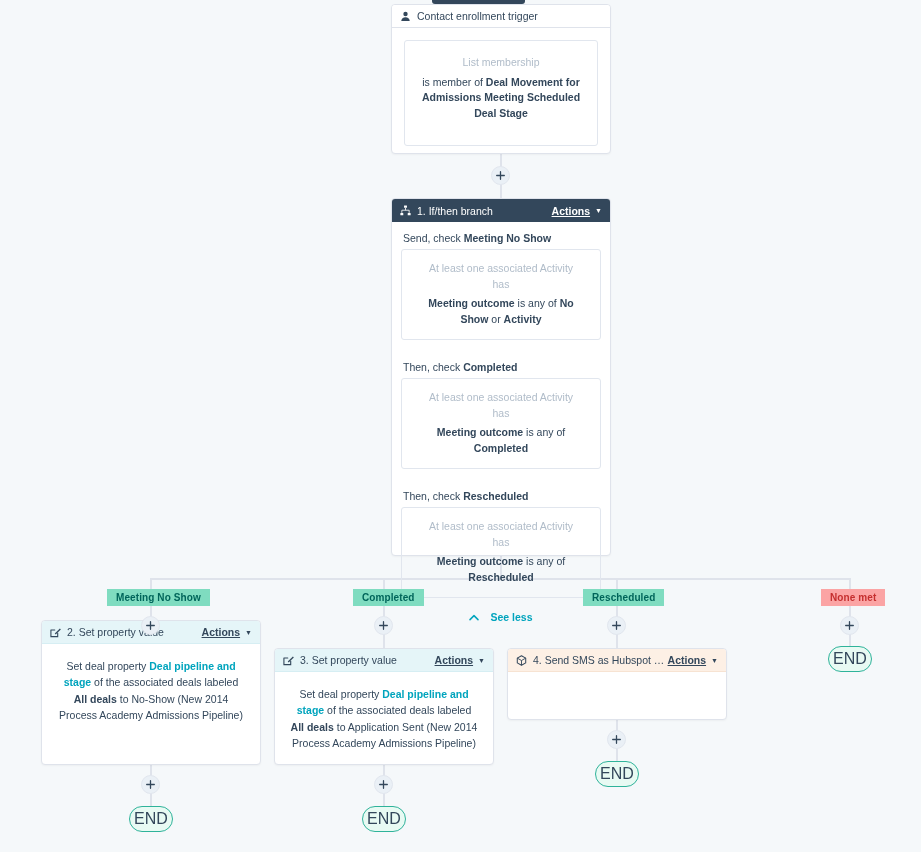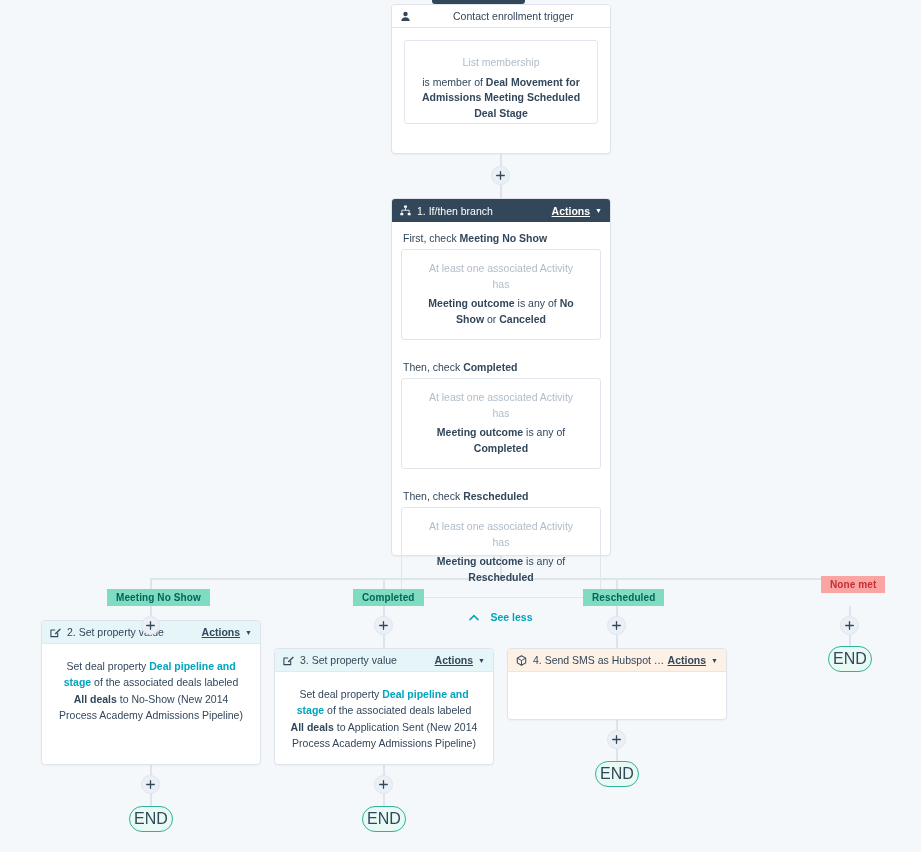--- a/index.html
+++ b/index.html
@@ -76,21 +76,20 @@
     cursor: pointer;
   }
   .actions .alabel { text-decoration: underline; font-weight: bold; }
   .actions .caret { margin-left: 5px; font-size: 7px; line-height: 1; }
 
   
   .head-trigger {
     background: #ffffff;
     color: #33475b;
     border-bottom: 1px solid #dfe3eb;
-    gap: 36px;
   }
   
   .head-branch {
     background: #33475b;
     color: #ffffff;
   }
   
   .head-prop {
     background: #e5f5f8;
     color: #33475b;
@@ -256,21 +255,21 @@
     <div class="card-head head-trigger">
       <span class="hicon">
         <svg width="11" height="11" viewBox="0 0 12 12">
           <circle cx="6" cy="3.2" r="2.4" fill="#33475b"></circle>
           <path d="M1.4 11c0-2.5 2.1-4.2 4.6-4.2S10.6 8.5 10.6 11z" fill="#33475b"></path>
         </svg>
       </span>
       <span class="htitle">Contact enrollment trigger</span>
     </div>
     <div class="card-body" style="padding:12px 12px;">
-      <div class="cond" style="padding:14px 14px 2px;">
+      <div class="cond" style="padding:14px 14px 24px;">
         <span class="muted">List membership</span>
         <span>is member of </span><b>Deal Movement for Admissions Meeting Scheduled Deal Stage</b>
       </div>
     </div>
   </div>
 
   <div class="card" style="left:391px; top:198px; width:220px; height:358px;">
     <div class="card-head head-branch">
       <span class="hicon">
         <svg width="11" height="11" viewBox="0 0 12 12">
@@ -280,23 +279,23 @@
           <path d="M6 3.1v2.6M2 8.6V5.7h8v2.9" stroke="#fff" stroke-width="0.9" fill="none"></path>
         </svg>
       </span>
       <span class="htitle">1. If/then branch</span>
       <span class="actions">
         <span class="alabel">Actions</span>
         <span class="caret">▼</span>
       </span>
     </div>
     <div class="card-body" id="branch-body">
-        <div class="checklabel"><span>First, check </span><b>Meeting No Show</b></div>
+        <div class="checklabel"><span>Send, check </span><b>Meeting No Show</b></div>
         <div class="cond-wrap">
-          <div class="cond"><span class="muted">At least one associated Activity has</span><b>Meeting outcome</b><span> is any of </span><b>No Show</b><span> or </span><b>Canceled</b></div>
+          <div class="cond"><span class="muted">At least one associated Activity has</span><b>Meeting outcome</b><span> is any of </span><b>No Show</b><span> or </span><b>Activity</b></div>
         </div>
         <div class="checklabel"><span>Then, check </span><b>Completed</b></div>
         <div class="cond-wrap">
           <div class="cond"><span class="muted">At least one associated Activity has</span><b>Meeting outcome</b><span> is any of </span><b>Completed</b></div>
         </div>
         <div class="checklabel"><span>Then, check </span><b>Rescheduled</b></div>
         <div class="cond-wrap">
           <div class="cond"><span class="muted">At least one associated Activity has</span><b>Meeting outcome</b><span> is any of </span><b>Rescheduled</b></div>
         </div>
         <div class="see-less">
@@ -310,21 +309,21 @@
 
   <div class="badge badge-pos" style="left:107px; top:589px;">
     <span>Meeting No Show</span>
   </div>
   <div class="badge badge-pos" style="left:353px; top:589px;">
     <span>Completed</span>
   </div>
   <div class="badge badge-pos" style="left:583px; top:589px;">
     <span>Rescheduled</span>
   </div>
-  <div class="badge badge-neg" style="left:821px; top:576px;">
+  <div class="badge badge-neg" style="left:821px; top:589px;">
     <span>None met</span>
   </div>
 
   <div class="card" style="left:41px; top:620px; width:220px; height:145px;">
     <div class="card-head head-prop">
       <span class="hicon">
         <svg width="11" height="11" viewBox="0 0 12 12">
           <path d="M1 3.2h4.2M1 3.2v7.3h7.4V6.6" stroke="#33475b" stroke-width="1.2" fill="none" stroke-linecap="round"></path>
           <path d="M5.2 7.2L10.8 1.6l1.0 1.0L6.2 8.2z" fill="#33475b"></path>
         </svg>

